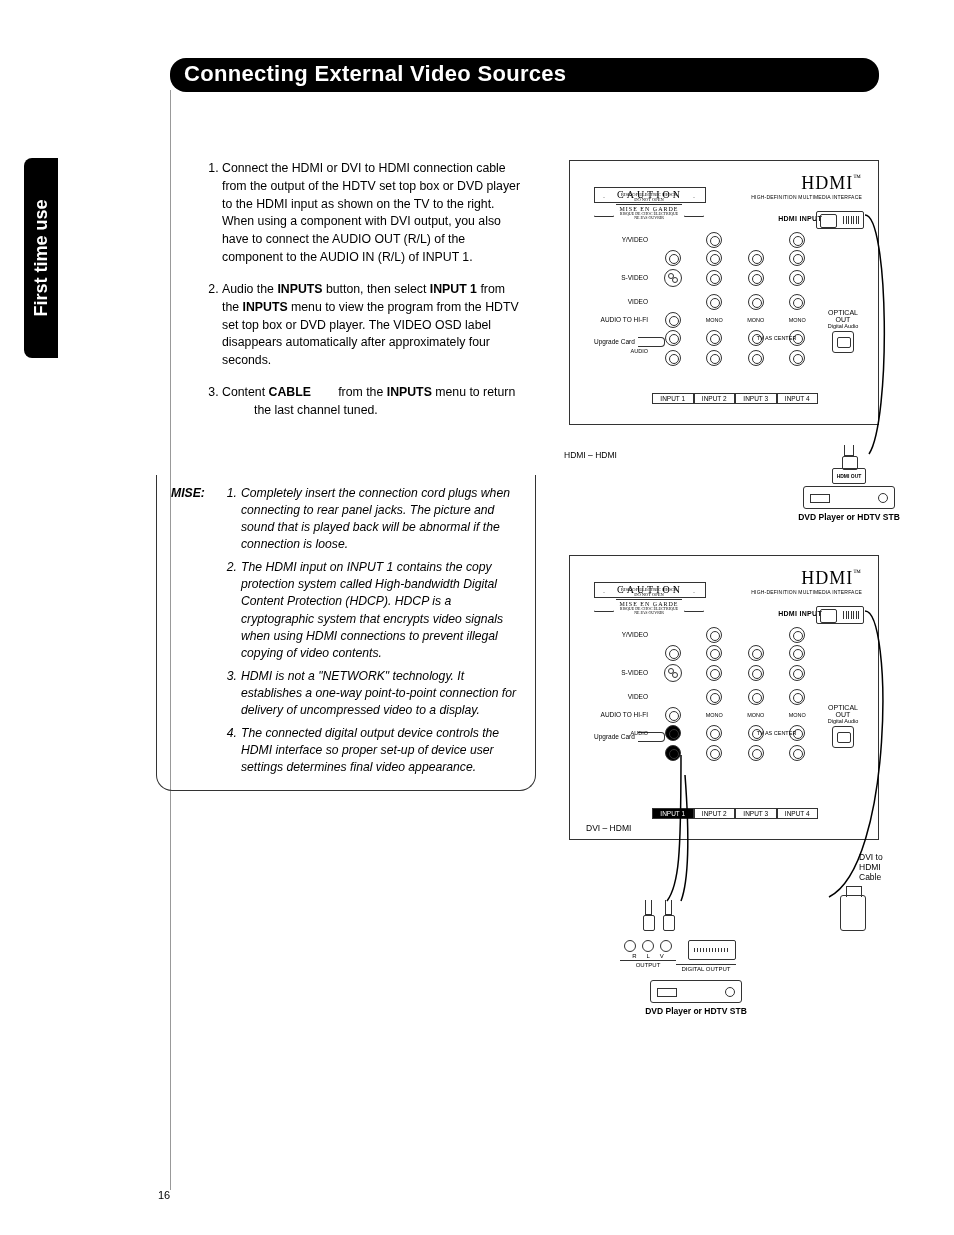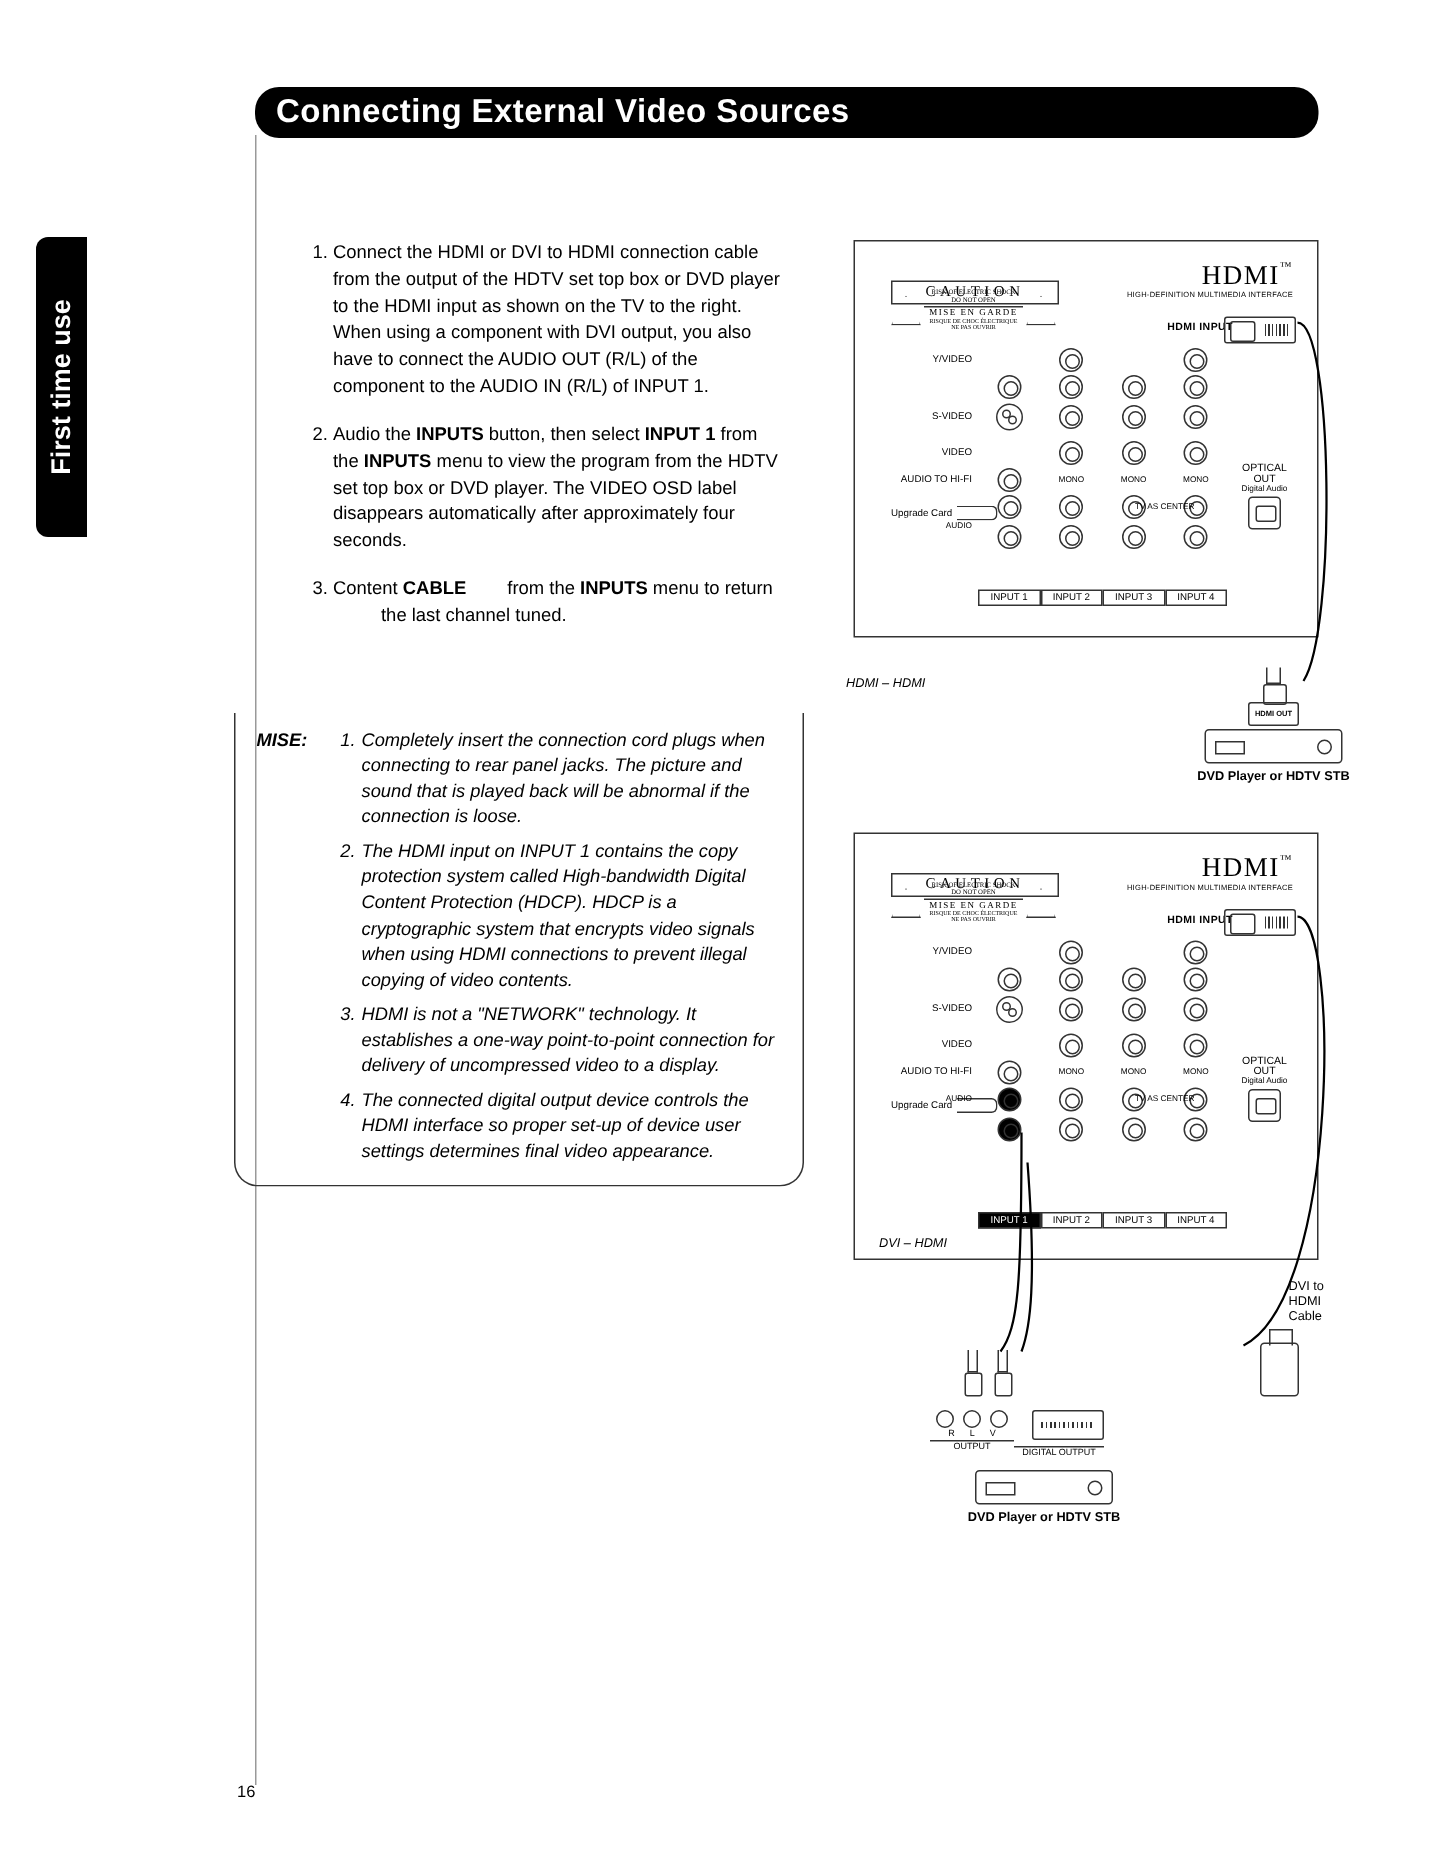--- a/index.html
+++ b/index.html
@@ -248,21 +248,21 @@
   .dev-body::after{content:"";position:absolute;right:6px;top:6px;width:8px;height:8px;border:0.5px solid #333;border-radius:50%;}
   .dev-port{
     width:32px; height:14px; border:0.8px solid #333; border-radius:2px; margin:0 auto 2px; font-size:5px; line-height:14px; text-align:center;
   }
   .plug{
     width:14px; height:22px; margin:0 auto 1px; position:relative;
   }
   .plug .barrel{width:14px;height:12px;border:0.6px solid #333;border-radius:2px;}
   .plug .tip{width:8px;height:10px;border:0.6px solid #333;margin:0 auto;border-top:none;}
   .conn-type-label{
-    position:absolute; font-size:8.5px;font-style:italic;
+    position:absolute; font-size:8.5px;
   }
   .cable-label { position:absolute; font-size:8.5px; text-align:left; line-height:1.2;}
   
   .rca-block{
     position:absolute; width:120px; font-size:6.5px; text-align:center;
   }
   .rca-block .row{ display:flex; justify-content:center; gap:6px; margin-bottom:1px;}
   .rca-block .r{ width:10px;height:10px;border:0.6px solid #333;border-radius:50%;}
   .rca-block .dvi{
     width:46px;height:18px;border:0.6px solid #333;border-radius:2px;position:relative;display:inline-block;margin-left:12px;vertical-align:top;

